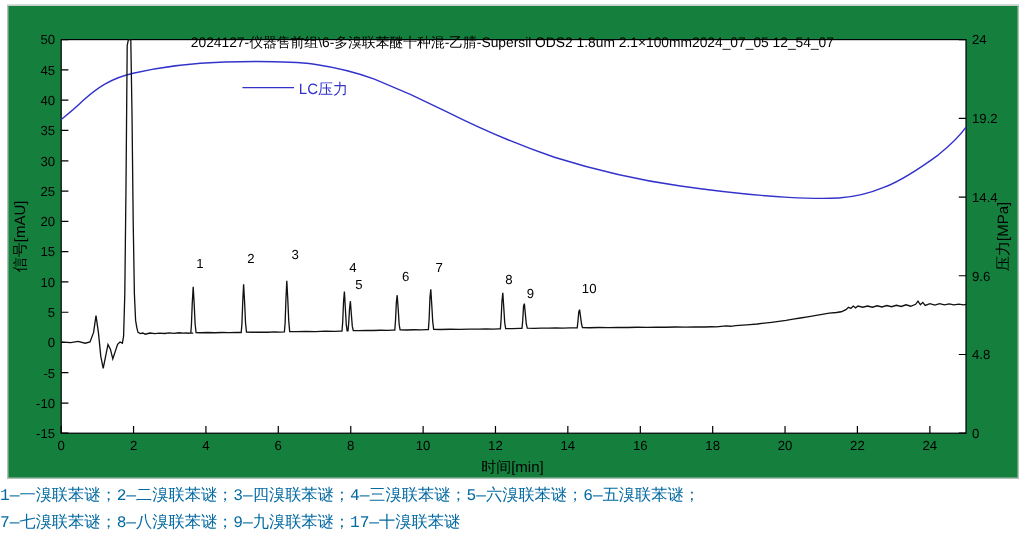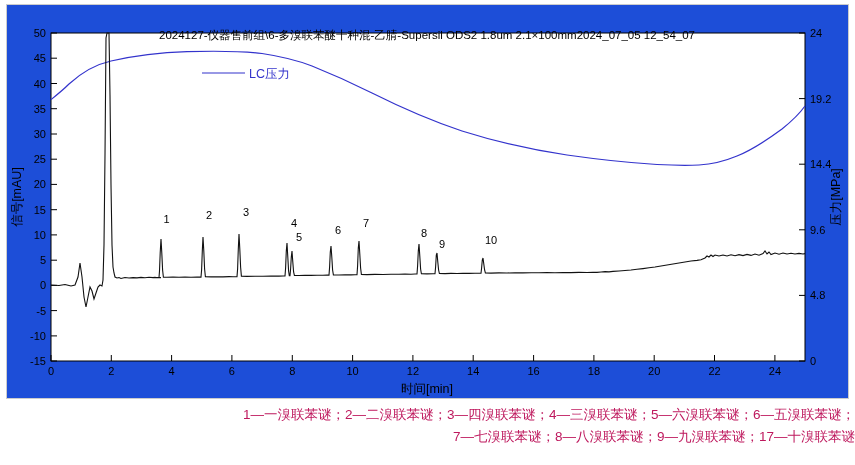--- a/index.html
+++ b/index.html
@@ -20,37 +20,37 @@
     height: 465px;
   }
   .frame {
     position: absolute;
     left: 6px;
     top: 4px;
     width: 843px;
     height: 395px;
     border: 1px solid #cccccc;
     box-sizing: border-box;
-    background: #1d4ed8;
+    background: #15803d;
   }
   .plot-svg {
     position: absolute;
     left: 0;
     top: 0;
   }
   .caption {
     position: absolute;
     left: 0;
     top: 404px;
     width: 855px;
-    text-align: right;
+    text-align: left;
     font-size: 13.5px;
     line-height: 22px;
-    font-family: Liberation Sans, sans-serif;
-    color: #be185d;
+    font-family: Liberation Mono, monospace;
+    color: #0369a1;
   }
   .caption div {
     white-space: nowrap;
   }
   text {
     font-family: "Liberation Sans", sans-serif;
   }
 </style>
 </head>
 <body>

